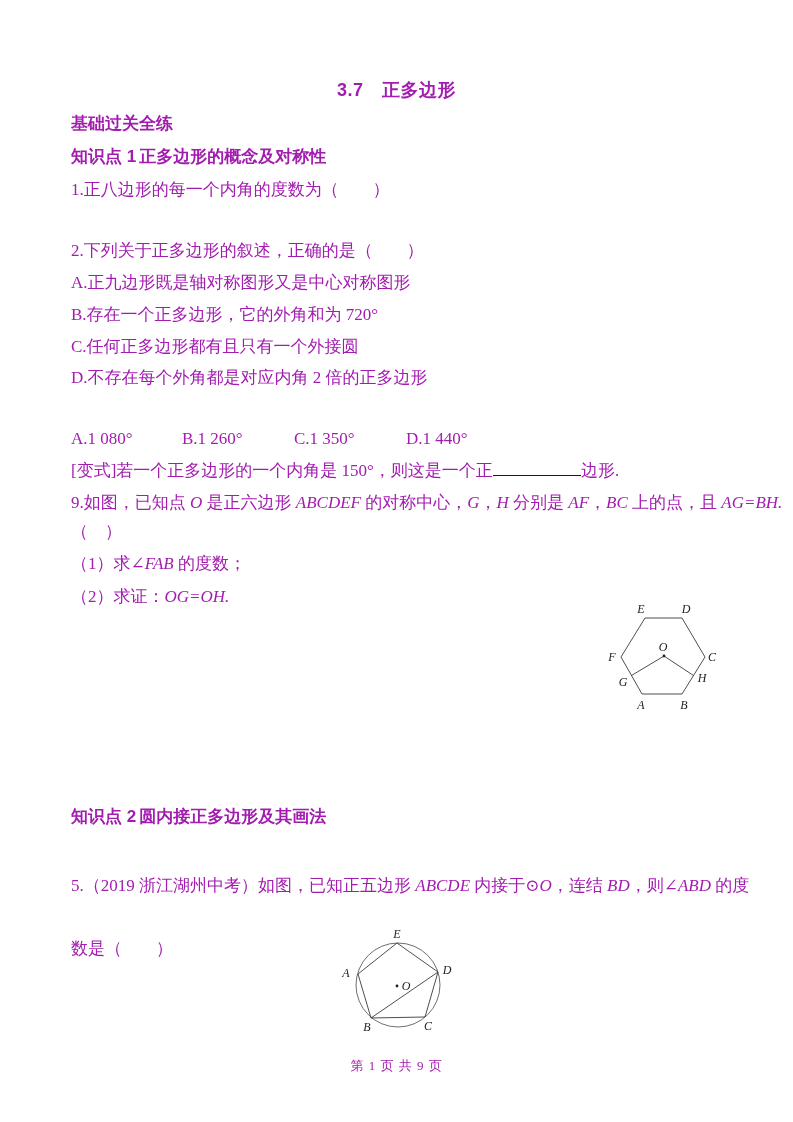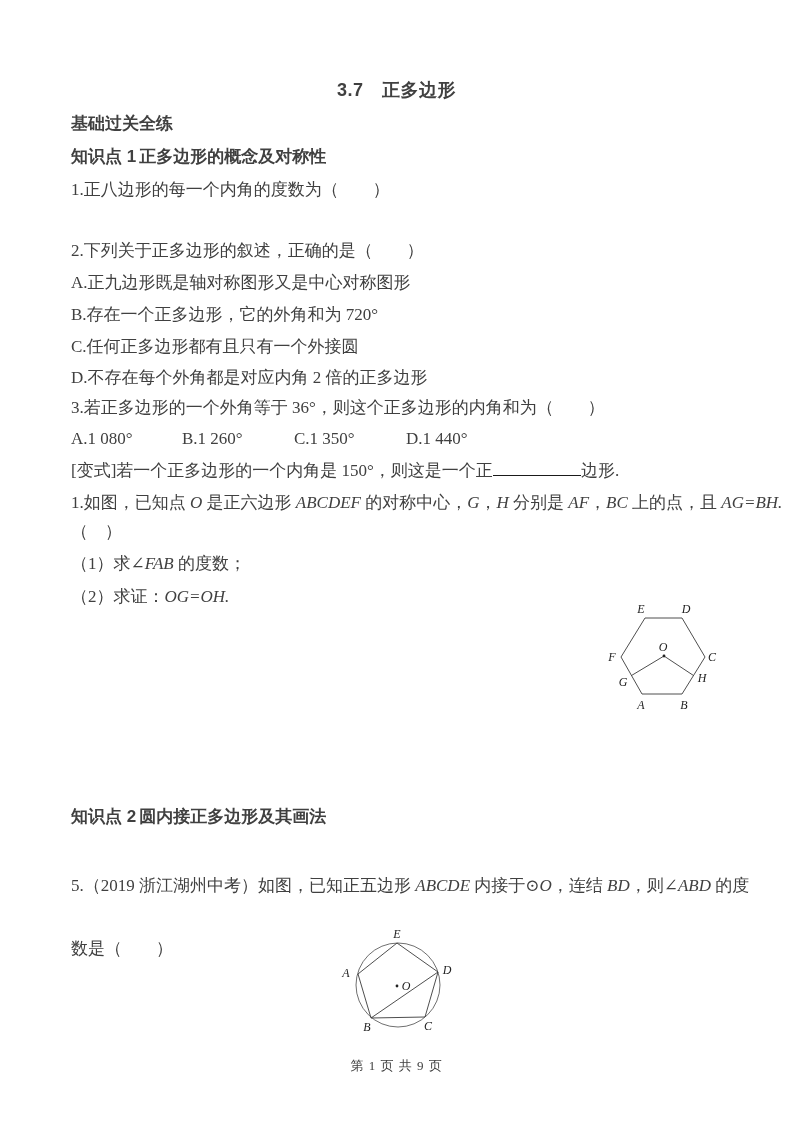--- a/index.html
+++ b/index.html
@@ -3,21 +3,21 @@
 <meta charset="utf-8">
 <style>
   * { margin:0; padding:0; box-sizing:border-box; }
   body { background:#e8e8e8; font-family:"Liberation Serif","DejaVu Serif",serif; }
   .page {
     position:relative; width:793px; height:1122px; margin:0 auto;
     background:#ffffff; color:#1a1a1a; overflow:hidden;
   }
   .line {
     position:absolute; left:71px; font-size:17px; line-height:21px;
-    white-space:pre; color:#404040;
+    white-space:pre; color:#a21caf;
   }
   .center { left:0; width:793px; text-align:center; }
   .doc-title { font-weight:bold; font-size:18px; font-family:"Liberation Sans","DejaVu Sans",sans-serif; letter-spacing:0.5px; }
   .heading { font-weight:bold; font-family:"Liberation Sans","DejaVu Sans",sans-serif; font-size:17px; }
   .kp-title { margin-left:3px; }
   .opt { display:inline-block; }
   .w1 { width:111px; } .w2 { width:112px; }
   .var { font-style:italic; }
   .blank {
     display:inline-block; width:88px; height:17px;
@@ -44,27 +44,26 @@
 
   <div class="line" style="top:179px">1.正八边形的每一个内角的度数为（　　）</div>
 
 
   <div class="line" style="top:240px">2.下列关于正多边形的叙述，正确的是（　　）</div>
   <div class="line" style="top:272px">A.正九边形既是轴对称图形又是中心对称图形</div>
   <div class="line" style="top:304px">B.存在一个正多边形，它的外角和为 720°</div>
   <div class="line" style="top:336px">C.任何正多边形都有且只有一个外接圆</div>
   <div class="line" style="top:367px">D.不存在每个外角都是对应内角 2 倍的正多边形</div>
 
-  <div class="line" style="top:397px">3.若正多边形的一个外角等于 36°，则这个正多边形的内角和为（　　）</div>
 
   <div class="line" style="top:428px"><span class="opt w1">A.1 080°</span><span class="opt w2">B.1 260°</span><span class="opt w2">C.1 350°</span><span class="opt">D.1 440°</span></div>
 
   <div class="line" style="top:459px"><span>[变式]若一个正多边形的一个内角是 150°，则这是一个正</span><span class="blank"></span><span>边形.</span></div>
 
-  <div class="line" style="top:492px"><span>1.如图，已知点 </span><span class="var">O</span><span> 是正六边形 </span><span class="var">ABCDEF</span><span> 的对称中心，</span><span class="var">G</span><span>，</span><span class="var">H</span><span> 分别是 </span><span class="var">AF</span><span>，</span><span class="var">BC</span><span> 上的点，且 </span><span class="var">AG=BH.</span></div>
+  <div class="line" style="top:492px"><span>9.如图，已知点 </span><span class="var">O</span><span> 是正六边形 </span><span class="var">ABCDEF</span><span> 的对称中心，</span><span class="var">G</span><span>，</span><span class="var">H</span><span> 分别是 </span><span class="var">AF</span><span>，</span><span class="var">BC</span><span> 上的点，且 </span><span class="var">AG=BH.</span></div>
 
   <div class="line" style="top:521px">（　）</div>
 
   <div class="line" style="top:553px"><span>（1）求∠</span><span class="var">FAB</span><span> 的度数；</span></div>
 
   <div class="line" style="top:586px"><span>（2）求证：</span><span class="var">OG=OH.</span></div>
 
   <div class="fig" style="left:597px; top:597px;">
     <svg width="158" height="122" viewBox="0 0 158 122">
       <polygon points="48,21 85,21 108,60 85,97 45,97 24,60" fill="none" stroke="#3a3a3a" stroke-width="0.9"></polygon>

